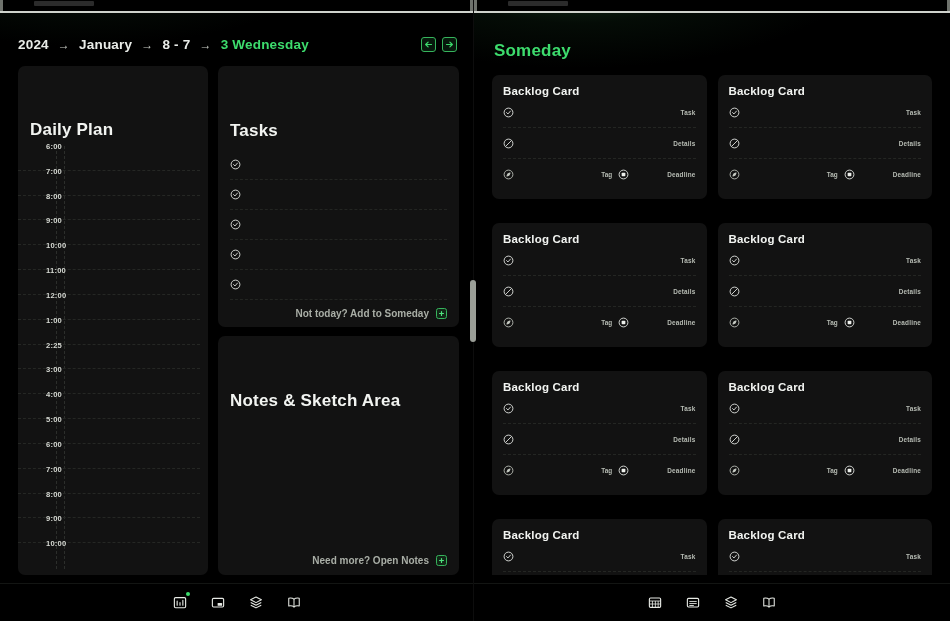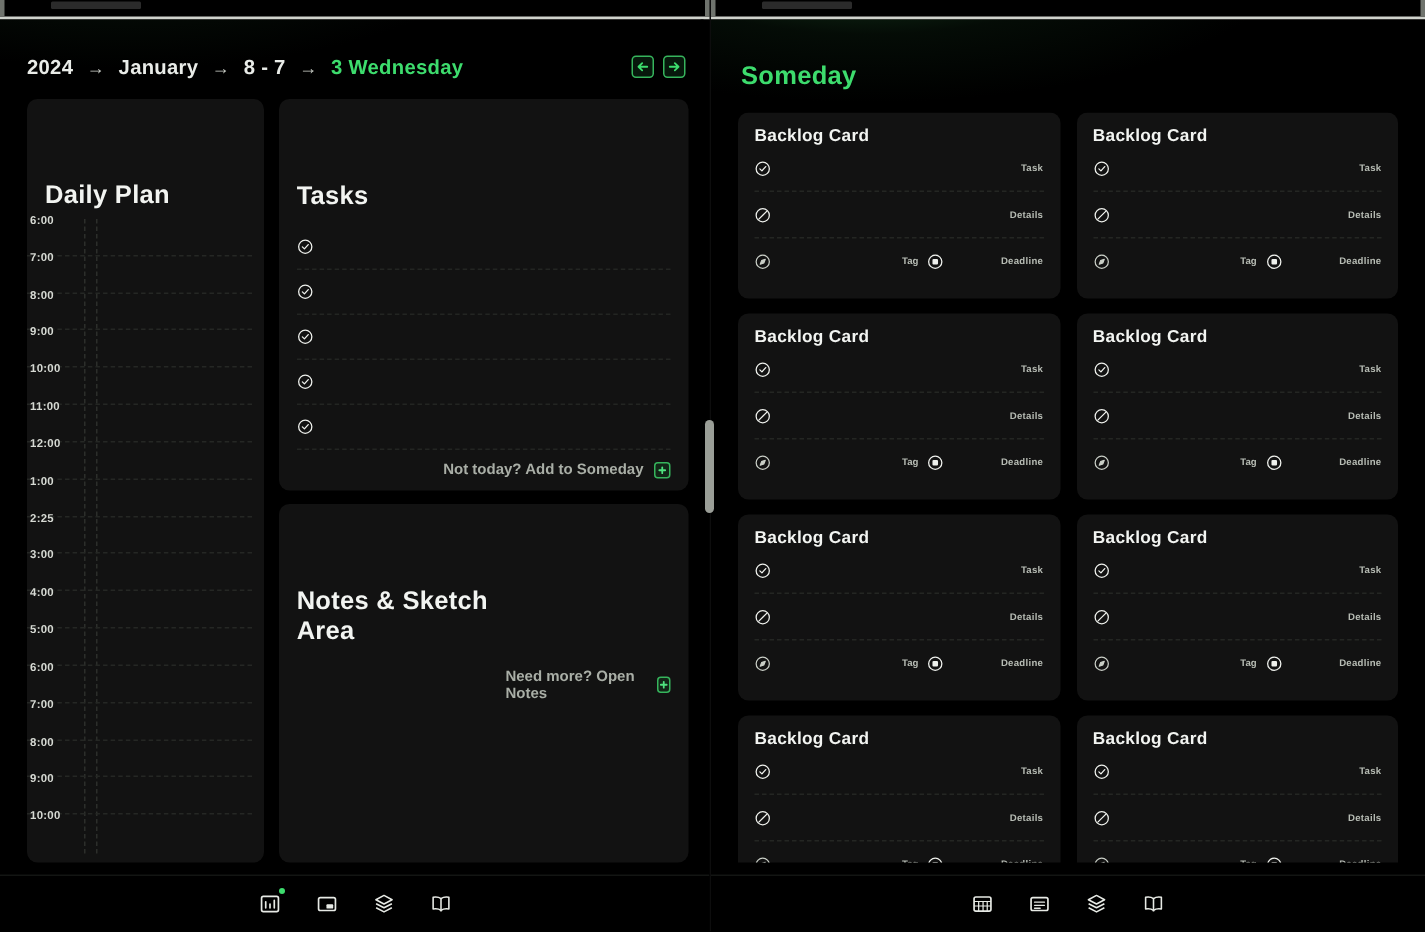--- a/index.html
+++ b/index.html
@@ -79,21 +79,21 @@
   .dp-vline.v1 { left: 38px; }
   .dp-vline.v2 { left: 46px; }
   .dp-rows { position: relative; height: 100%; display: flex; flex-direction: column; }
   .dp-row {
     flex: 1 1 0; position: relative; border-bottom: 1px dashed #252724;
     display: flex; align-items: flex-start;
   }
   .dp-row:last-child { border-bottom: none; }
   .dp-time {
     font-size: 7.6px; color: #d6d9d3; font-weight: 600; letter-spacing: .2px;
-    padding-left: 2px; margin-top: -4px; width: 40px;
+    padding-left: 28px; margin-top: -4px; width: 40px;
   }
 
   
   .focus-card { padding: 11px 12px 14px 12px; flex: 0 0 auto; }
   .focus-icon { margin-top: 12px; font-size: 11px; color: #d1a13c; line-height: 1; }
 
   
   .tasks-card { padding: 11px 12px 8px 12px; flex: 0 0 auto; }
   .task-list { margin-top: 9px; }
   .task-row {
@@ -110,21 +110,21 @@
   .plus-btn {
     width: 11px; height: 11px; border: 1px solid #36b45c; border-radius: 2.5px;
     display: flex; align-items: center; justify-content: center;
     background: rgba(20,70,33,.4); color: #4fe37f; cursor: pointer;
   }
   .plus-btn svg { width: 7px; height: 7px; display: block; }
 
   
   .notes-card {
     padding: 11px 12px 9px 12px; flex: 1 1 auto; min-height: 0;
-    display: flex; flex-direction: row;
+    display: flex; flex-direction: column;
   }
   .notes-space { flex: 1 1 auto; }
   .notes-foot { display: flex; align-items: center; justify-content: flex-end; gap: 7px; }
 
   
   .toolbar {
     flex: 0 0 auto; height: 38px; display: flex; align-items: center;
     justify-content: center; gap: 20px; background: #000;
     border-top: 1px solid #131513; margin-top: 8px;
   }
@@ -136,21 +136,21 @@
   }
   .panel-left .toolbar { padding-right: 0; }
 
   
   .someday-title {
     font-size: 17px; font-weight: 700; color: #3ddc6d; letter-spacing: .2px;
     padding: 28px 0 14px 20px; flex: 0 0 auto;
   }
   .backlog-grid {
     flex: 1 1 auto; min-height: 0; display: grid;
-    grid-template-columns: 1fr 1fr; gap: 10px 11px;
+    grid-template-columns: 1fr 1fr; gap: 24px 11px;
     padding: 0 18px 0 18px; align-content: start; overflow: hidden;
   }
   .bcard { background: #121212; border-radius: 7px; padding: 10px 11px 9px 11px; }
   .bcard-title { font-size: 11.5px; font-weight: 700; color: #f2f4f1; letter-spacing: .2px; }
   .brow {
     height: 31px; display: flex; align-items: center;
     border-bottom: 1px dashed #242623;
   }
   .brow:first-of-type { margin-top: 6px; }
   .brow:last-of-type { border-bottom: none; }

